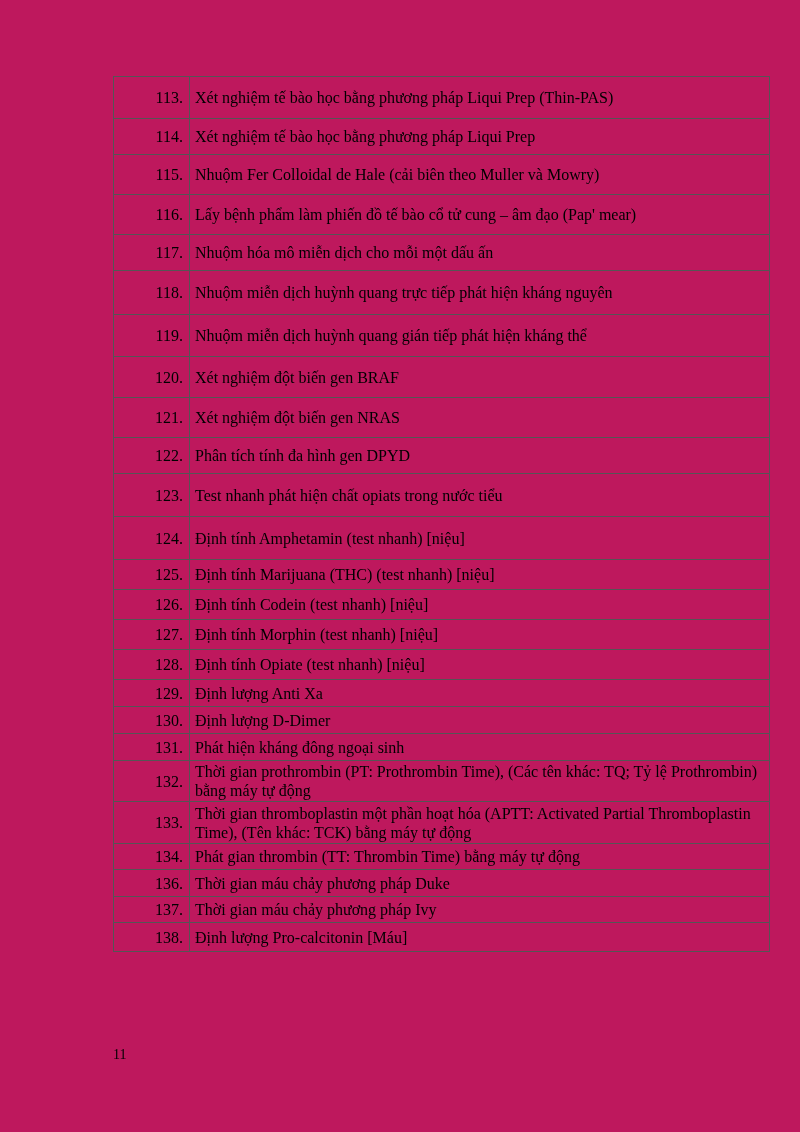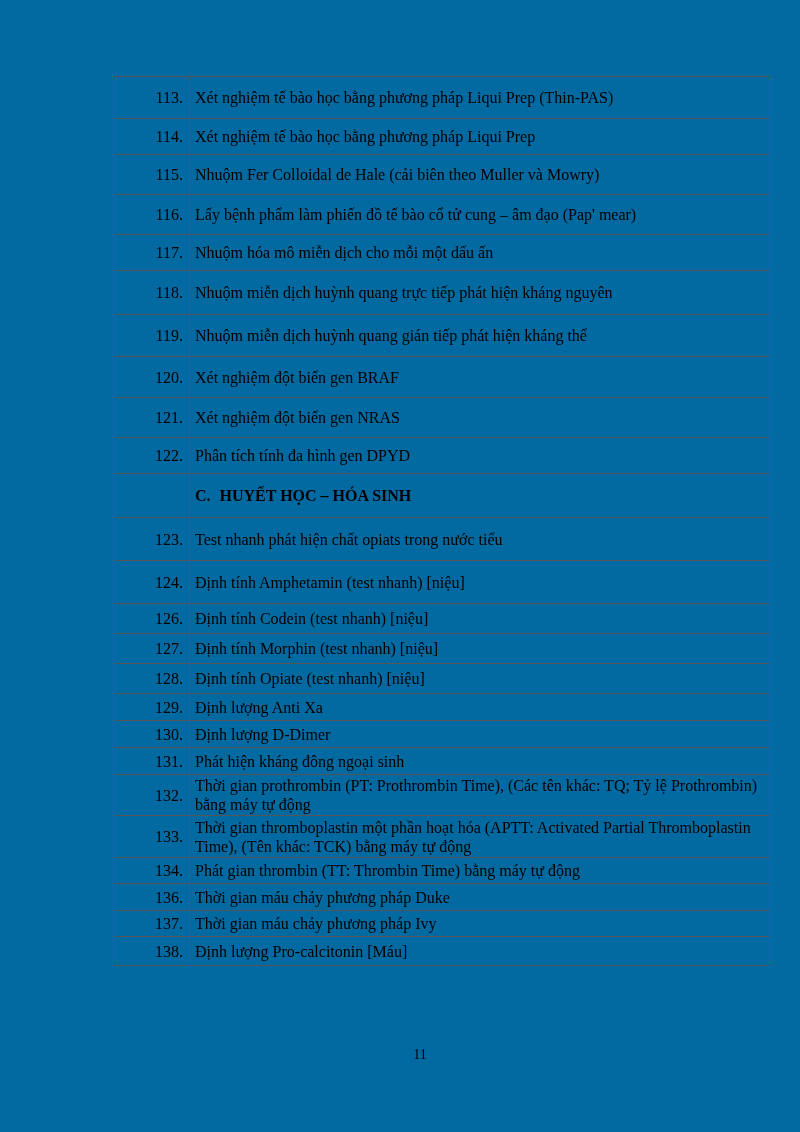--- a/index.html
+++ b/index.html
@@ -4,21 +4,21 @@
 <style>
   html, body {
     margin: 0;
     padding: 0;
     background: #ffffff;
   }
   .page {
     position: relative;
     width: 800px;
     height: 1132px;
-    background: #0369a1;
+    background: #be185d;
     font-family: "Liberation Serif", "DejaVu Serif", serif;
     color: #000000;
     overflow: hidden;
   }
   table.doc-table {
     position: absolute;
     left: 113px;
     top: 76px;
     width: 657px;
     border-collapse: collapse;
@@ -44,21 +44,20 @@
   }
   tr.section .sec-prefix {
     display: inline-block;
     margin-right: 9px;
   }
   .page-number {
     position: absolute;
     left: 113px;
     top: 1046px;
     width: 614px;
-    text-align: center;
     font-size: 14px;
     line-height: 17px;
   }
 </style>
 </head>
 <body>
 
 <div class="page">
   <table class="doc-table">
     <tbody id="table-body">
@@ -95,31 +94,31 @@
           <td class="desc">Xét nghiệm đột biến gen BRAF</td>
         </tr>
         <tr style="height: 40px;">
           <td class="num">121.</td>
           <td class="desc">Xét nghiệm đột biến gen NRAS</td>
         </tr>
         <tr style="height: 36px;">
           <td class="num">122.</td>
           <td class="desc">Phân tích tính đa hình gen DPYD</td>
         </tr>
-        <tr class="section" style="height: 44px;">
-          <td class="num"></td>
-          <td class="desc"><span class="sec-prefix">C.</span><span>HUYẾT HỌC – HÓA SINH</span></td>
-        </tr>
         <tr style="height: 43px;">
           <td class="num">123.</td>
           <td class="desc">Test nhanh phát hiện chất opiats trong nước tiểu</td>
         </tr>
         <tr style="height: 43px;">
           <td class="num">124.</td>
           <td class="desc">Định tính Amphetamin (test nhanh) [niệu]</td>
+        </tr>
+        <tr style="height: 30px;">
+          <td class="num">125.</td>
+          <td class="desc">Định tính Marijuana (THC) (test nhanh) [niệu]</td>
         </tr>
         <tr style="height: 30px;">
           <td class="num">126.</td>
           <td class="desc">Định tính Codein (test nhanh) [niệu]</td>
         </tr>
         <tr style="height: 30px;">
           <td class="num">127.</td>
           <td class="desc">Định tính Morphin (test nhanh) [niệu]</td>
         </tr>
         <tr style="height: 30px;">

